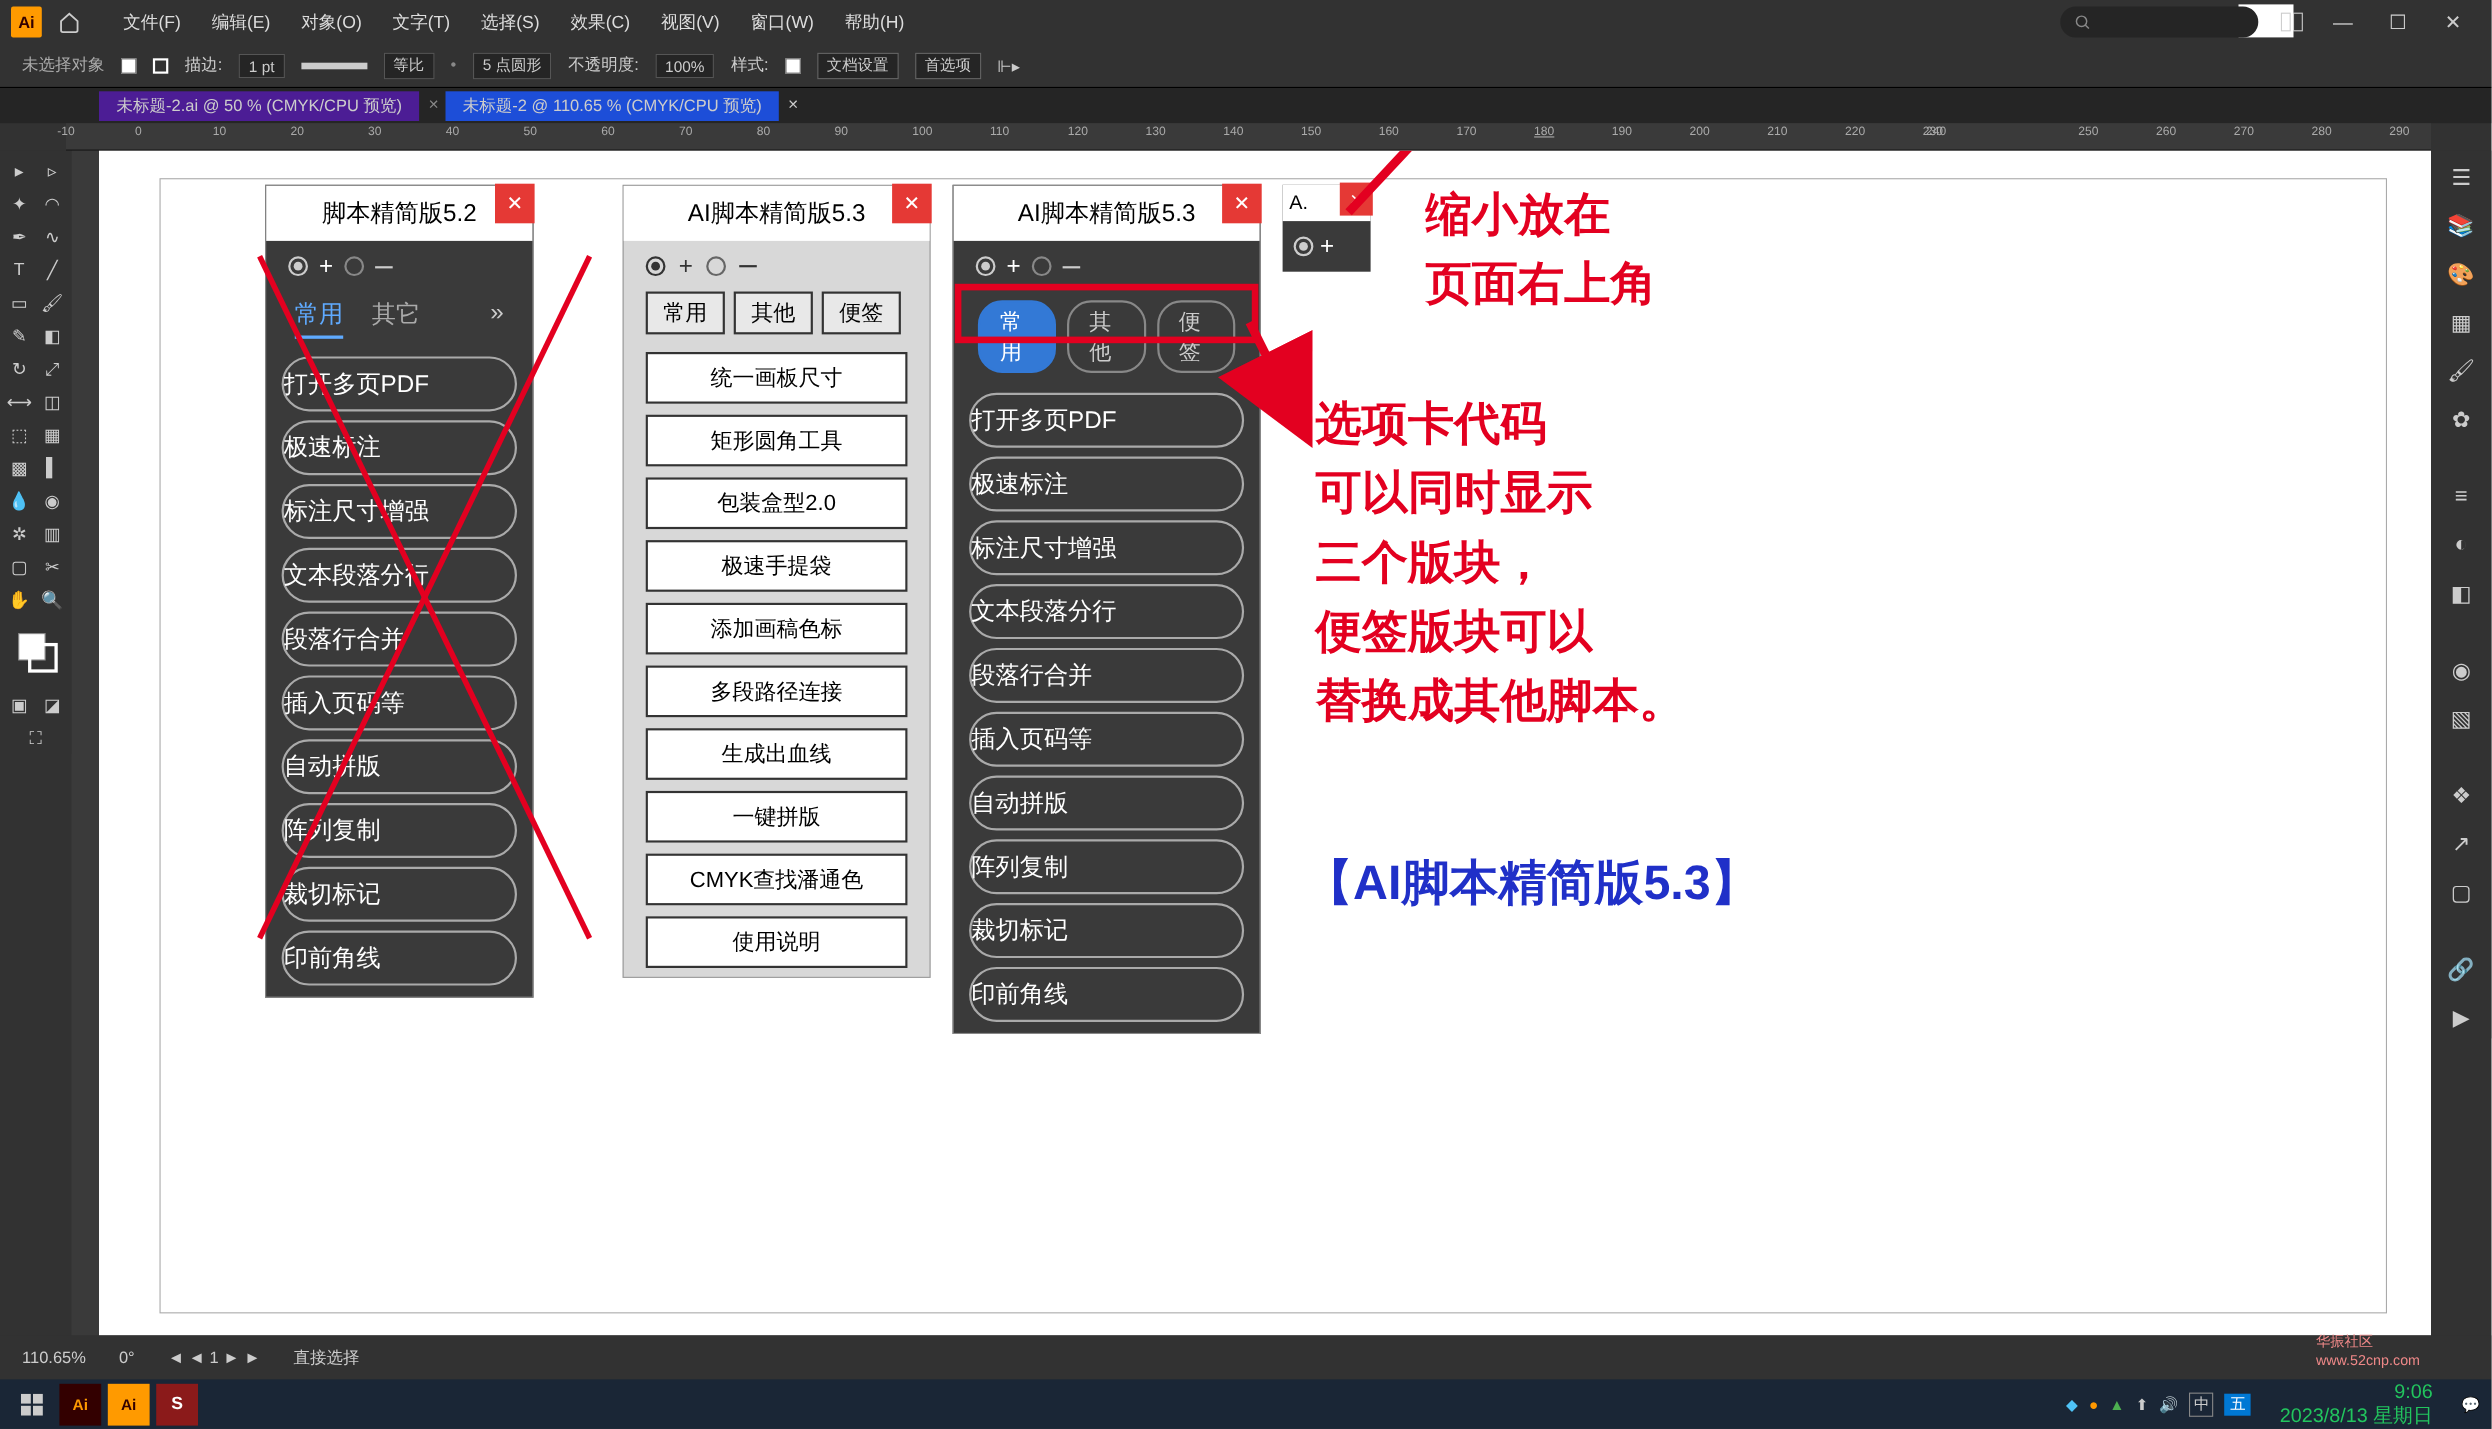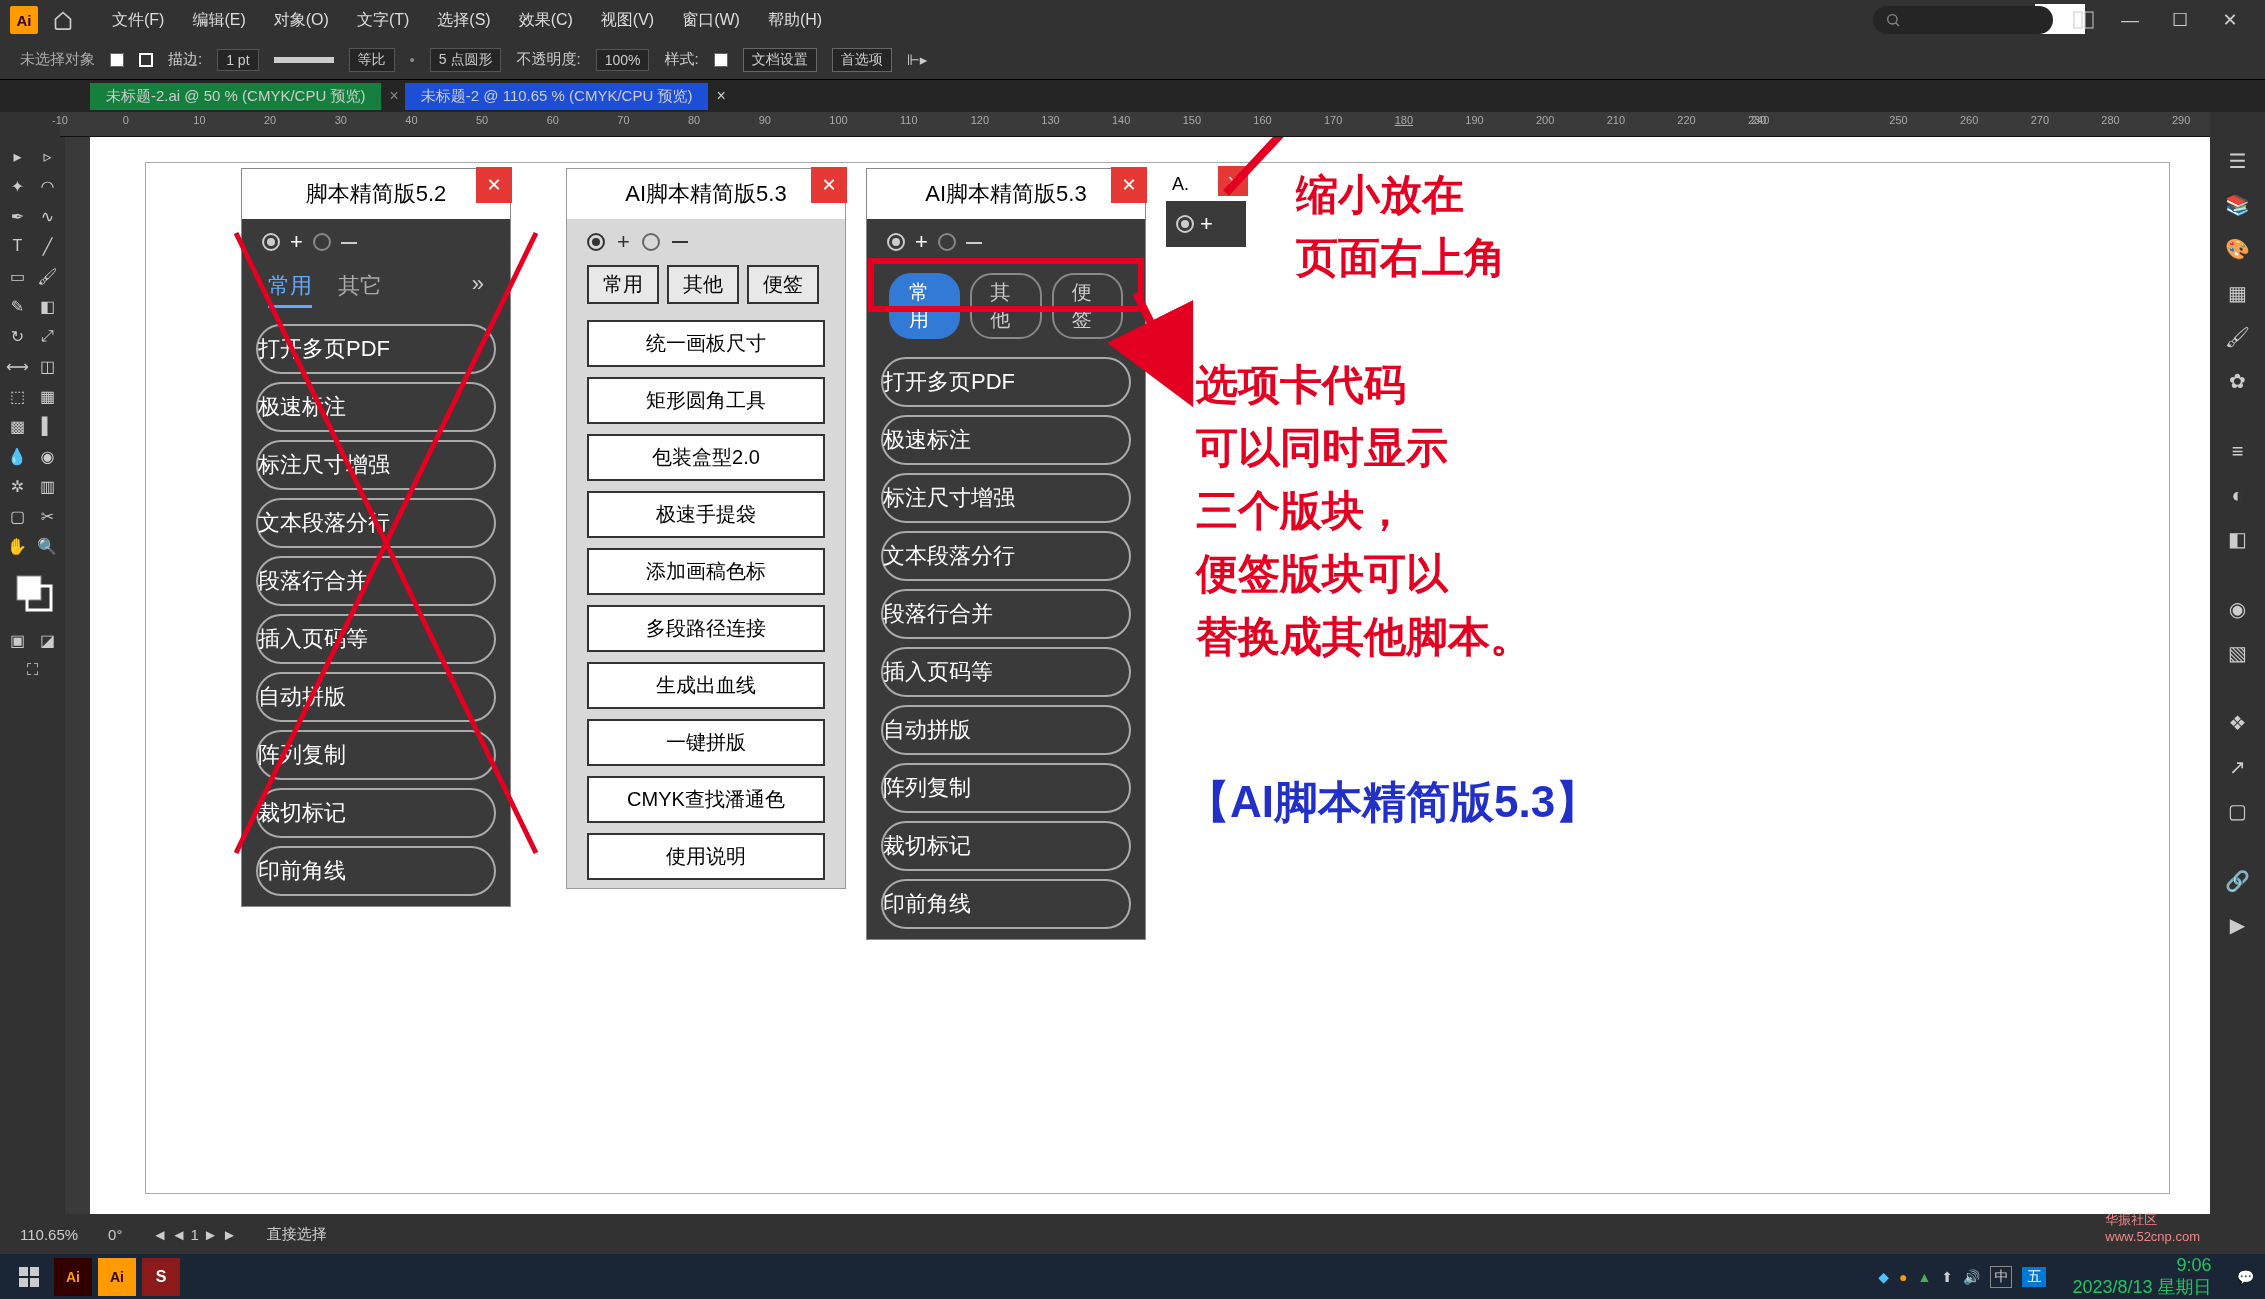--- a/index.html
+++ b/index.html
@@ -9,21 +9,21 @@
 .home-icon{width:30px;height:30px;display:flex;align-items:center;justify-content:center;color:#ccc;margin-right:20px}
 .menu-item{padding:0 14px;cursor:pointer;font-size:16px}
 .top-right{position:absolute;right:20px;top:5px;display:flex;align-items:center;gap:20px}
 .search-box{width:180px;height:28px;background:#252525;border-radius:14px;display:flex;align-items:center;padding:0 12px;color:#888}
 .win-ctrl{width:30px;height:30px;display:flex;align-items:center;justify-content:center;color:#ccc;font-size:18px}
 .mini-panel{position:absolute;right:180px;top:4px;width:50px;height:30px;background:#fff;display:flex;align-items:center;padding:0 5px;font-size:14px;color:#333}
 .ctrl-bar{height:40px;background:#323232;display:flex;align-items:center;padding:0 20px;color:#ccc;font-size:15px;gap:15px;border-bottom:1px solid #000}
 .ctrl-label{color:#aaa}
 .ctrl-input{background:#252525;color:#ccc;padding:2px 8px;border:1px solid #555;font-size:14px}
 .tabs-bar{height:32px;background:#252525;display:flex;align-items:center;padding-left:90px}
-.doc-tab{padding:4px 16px;color:#ccc;font-size:15px;background:#15803d;margin-right:2px}
+.doc-tab{padding:4px 16px;color:#ccc;font-size:15px;background:#4c1d95;margin-right:2px}
 .doc-tab.active{background:#1d4ed8}
 .ruler-h{height:25px;background:#3a3a3a;margin-left:60px;margin-right:55px;position:relative;border-bottom:1px solid #111}
 .ruler-v{width:25px;background:#3a3a3a;position:absolute;left:65px;top:137px;bottom:85px}
 .tool-col{position:absolute;left:0;top:137px;width:65px;background:#323232;display:flex;flex-direction:column;align-items:center;padding-top:5px;gap:2px}
 .tool-btn{width:28px;height:28px;display:flex;align-items:center;justify-content:center;color:#ccc}
 .tool-row{display:flex;gap:2px}
 .right-col{position:absolute;right:0;top:137px;width:55px;background:#323232;display:flex;flex-direction:column;align-items:center;padding-top:5px;gap:6px}
 .panel-icon{width:38px;height:38px;display:flex;align-items:center;justify-content:center;color:#ccc;font-size:20px}
 .canvas{position:absolute;left:90px;top:137px;right:55px;bottom:85px;background:#fff;overflow:hidden}
 .artboard{position:absolute;left:55px;top:25px;right:40px;bottom:20px;background:#fff;border:1px solid #aaa}
@@ -265,21 +265,21 @@
 <div class="panel-icon">↗</div>
 <div class="panel-icon">▢</div>
 <div style="height:20px"></div>
 <div class="panel-icon">🔗</div>
 <div class="panel-icon">▶</div>
 </div>
 
 <div class="canvas">
 <div class="artboard">
 
-<div class="sp" style="left:95px;top:5px;width:270px">
+<div class="sp" style="left:95px;top:5px;width:244px">
   <div class="sp-head"><span>脚本精简版5.2</span><div class="sp-close">✕</div></div>
   <div class="sp-ctrl">
     <span class="radio-on"></span>
           <span class="plus">+</span>
     <span class="radio-off"></span>
           <span class="minus"></span>
   </div>
   <div class="sp-tabs">
     <span class="on">常用</span>
     <span>其它</span>

